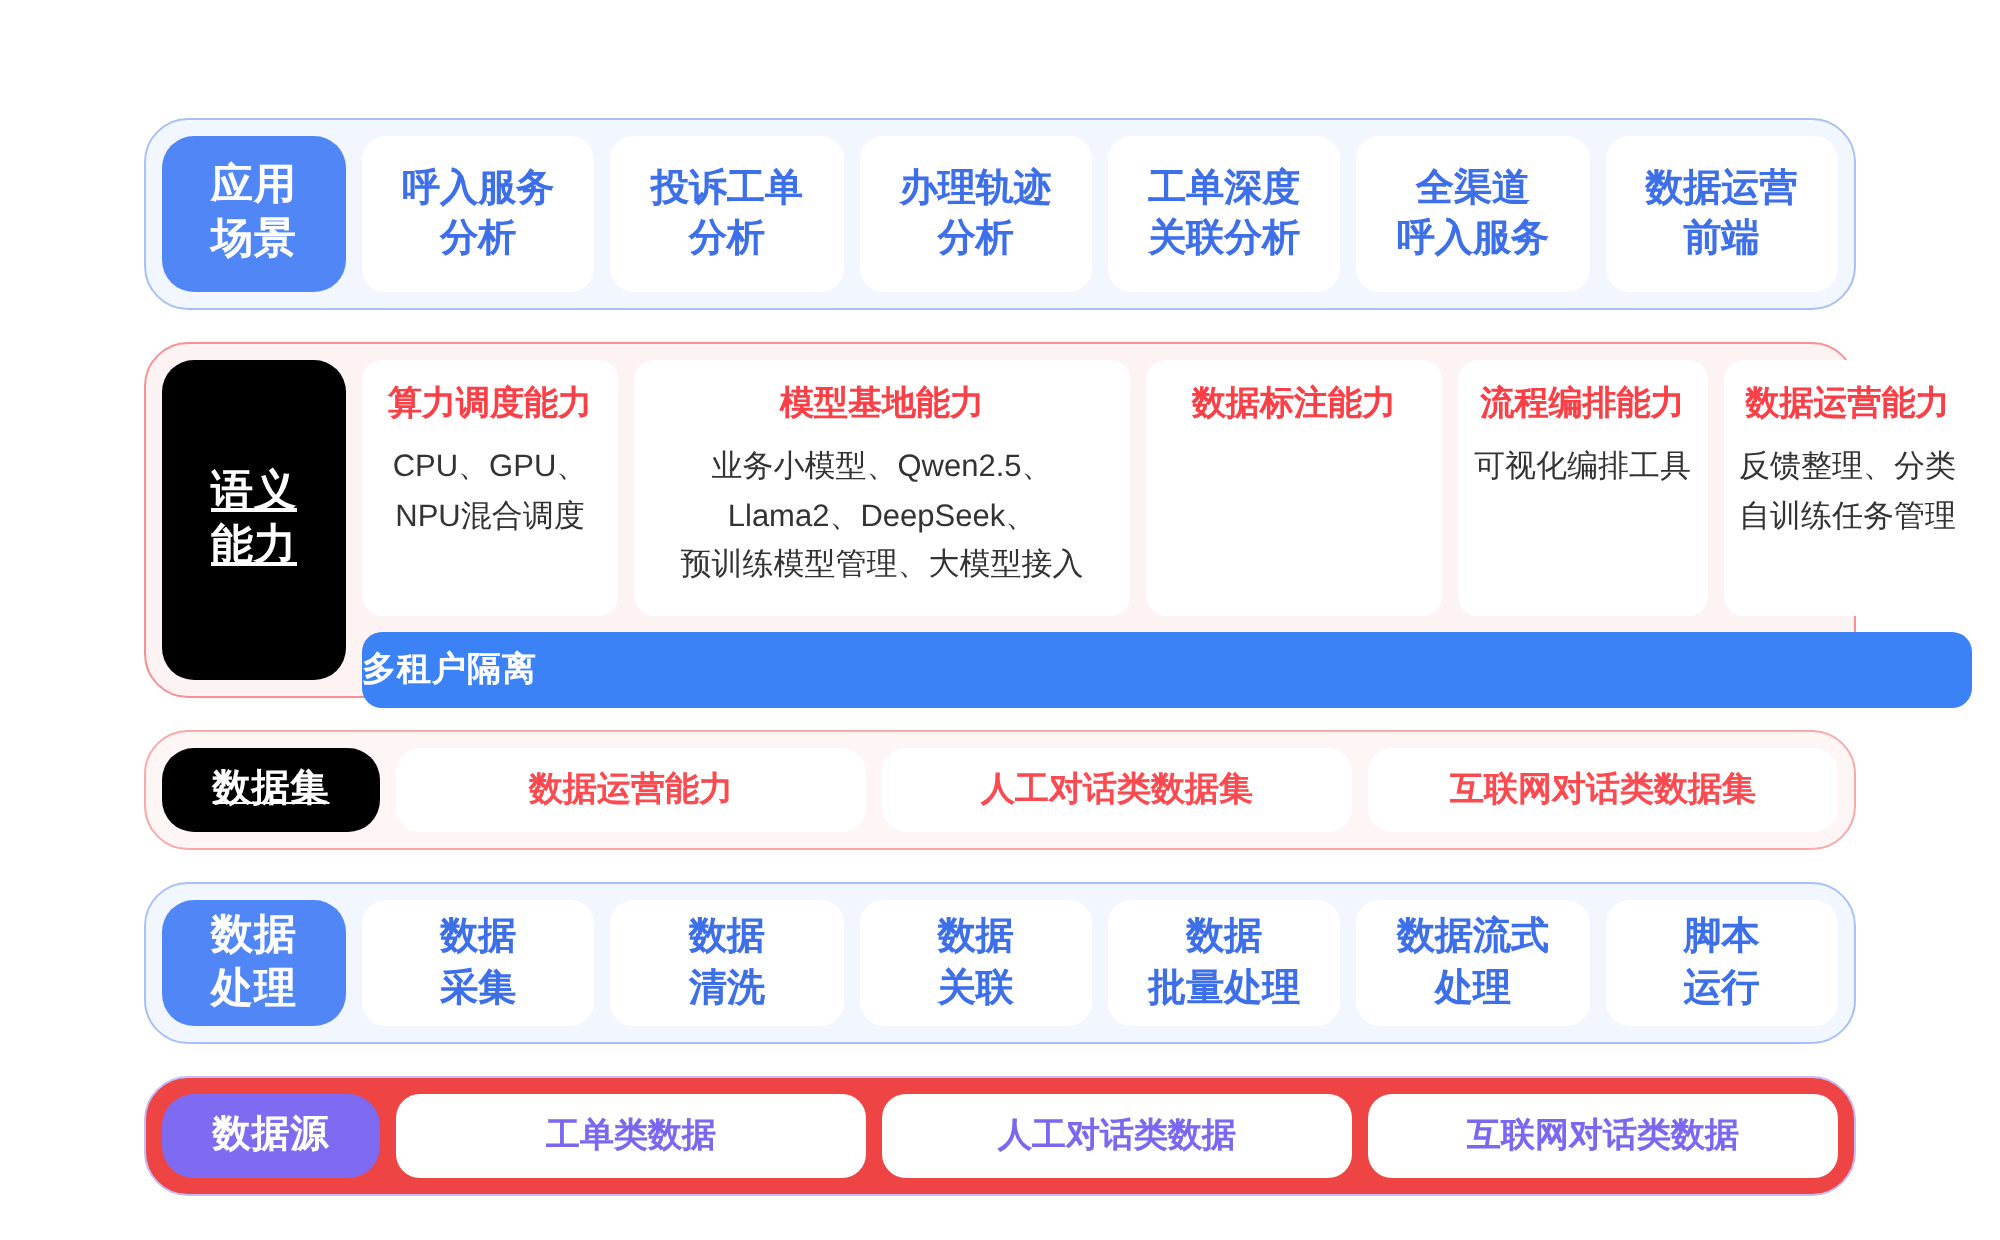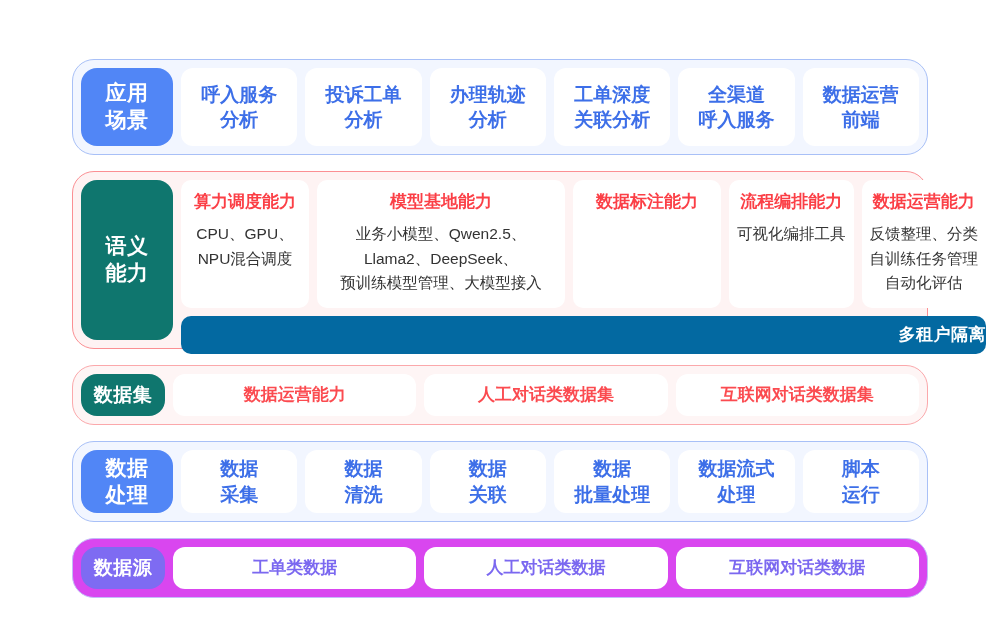--- a/index.html
+++ b/index.html
@@ -33,42 +33,42 @@
     background: #f2f6ff;
     padding: 8px;
     display: flex;
     align-items: stretch;
     gap: 8px;
   }
 
   .band.blue   { border-color: #a8c0f7; background: #f2f6ff; }
   .band.red    { border-color: #fb8f93; background: #fef3f3; }
   .band.redlite{ border-color: #fba8ab; background: #fef5f5; }
-  .band.purple { border-color: #c3bcf8; background: #d946ef; }
+  .band.purple { border-color: #c3bcf8; background: #ef4444; }
 
   
   .badge {
     flex: 0 0 auto;
     border-radius: 16px;
     display: flex;
     flex-direction: column;
     align-items: center;
     justify-content: center;
     color: #ffffff;
     font-weight: 700;
     line-height: 1.28;
     text-align: center;
     letter-spacing: 0.5px;
   }
   .badge.blue   { background: #5186f6; }
-  .badge.red    { background: #0f766e; }
+  .badge.red    { background: #000000; text-decoration: underline; }
   .badge.purple { background: #7e6bf2; }
 
   .badge.tall   { width: 92px; font-size: 21px; }
-  .badge.short  { width: 84px; font-size: 19px; }
+  .badge.short  { width: 109px; font-size: 19px; }
 
   
   .cards {
     flex: 1 1 auto;
     display: flex;
     gap: 8px;
     align-items: stretch;
   }
   .card {
     flex: 1 1 0;
@@ -137,25 +137,25 @@
   .cap-card .cap-body .ln { display: block; white-space: nowrap; }
 
   .cap-w1 { flex: 0 0 128px; }
   .cap-w2 { flex: 0 0 248px; }
   .cap-w3 { flex: 0 0 148px; }
   .cap-w4 { flex: 0 0 122px; }
   .cap-w5 { flex: 1 1 auto; }
 
   .tenant-bar {
     flex: 0 0 38px;
-    background: #0369a1;
+    background: #3b82f6;
     border-radius: 10px;
     display: flex;
     align-items: center;
-    justify-content: flex-end;
+    justify-content: flex-start;
     color: #ffffff;
     font-size: 17px;
     font-weight: 700;
     letter-spacing: 0.5px;
   }
 
   
   .row1 { height: 100px; margin-bottom: 16px; margin-top: 35px; }
   .row2 { height: 178px; margin-bottom: 16px; }
   .row3 { height: 62px;  margin-bottom: 16px; }
@@ -235,21 +235,20 @@
           <div class="cap-body">
             <span class="ln">可视化编排工具</span>
           </div>
         </div>
 
         <div class="cap-card cap-w5">
           <div class="cap-title">数据运营能力</div>
           <div class="cap-body">
             <span class="ln">反馈整理、分类</span>
             <span class="ln">自训练任务管理</span>
-            <span class="ln">自动化评估</span>
           </div>
         </div>
 
       </div>
 
       <div class="tenant-bar">
         <span>多租户隔离</span>
       </div>
     </div>
   </div>

